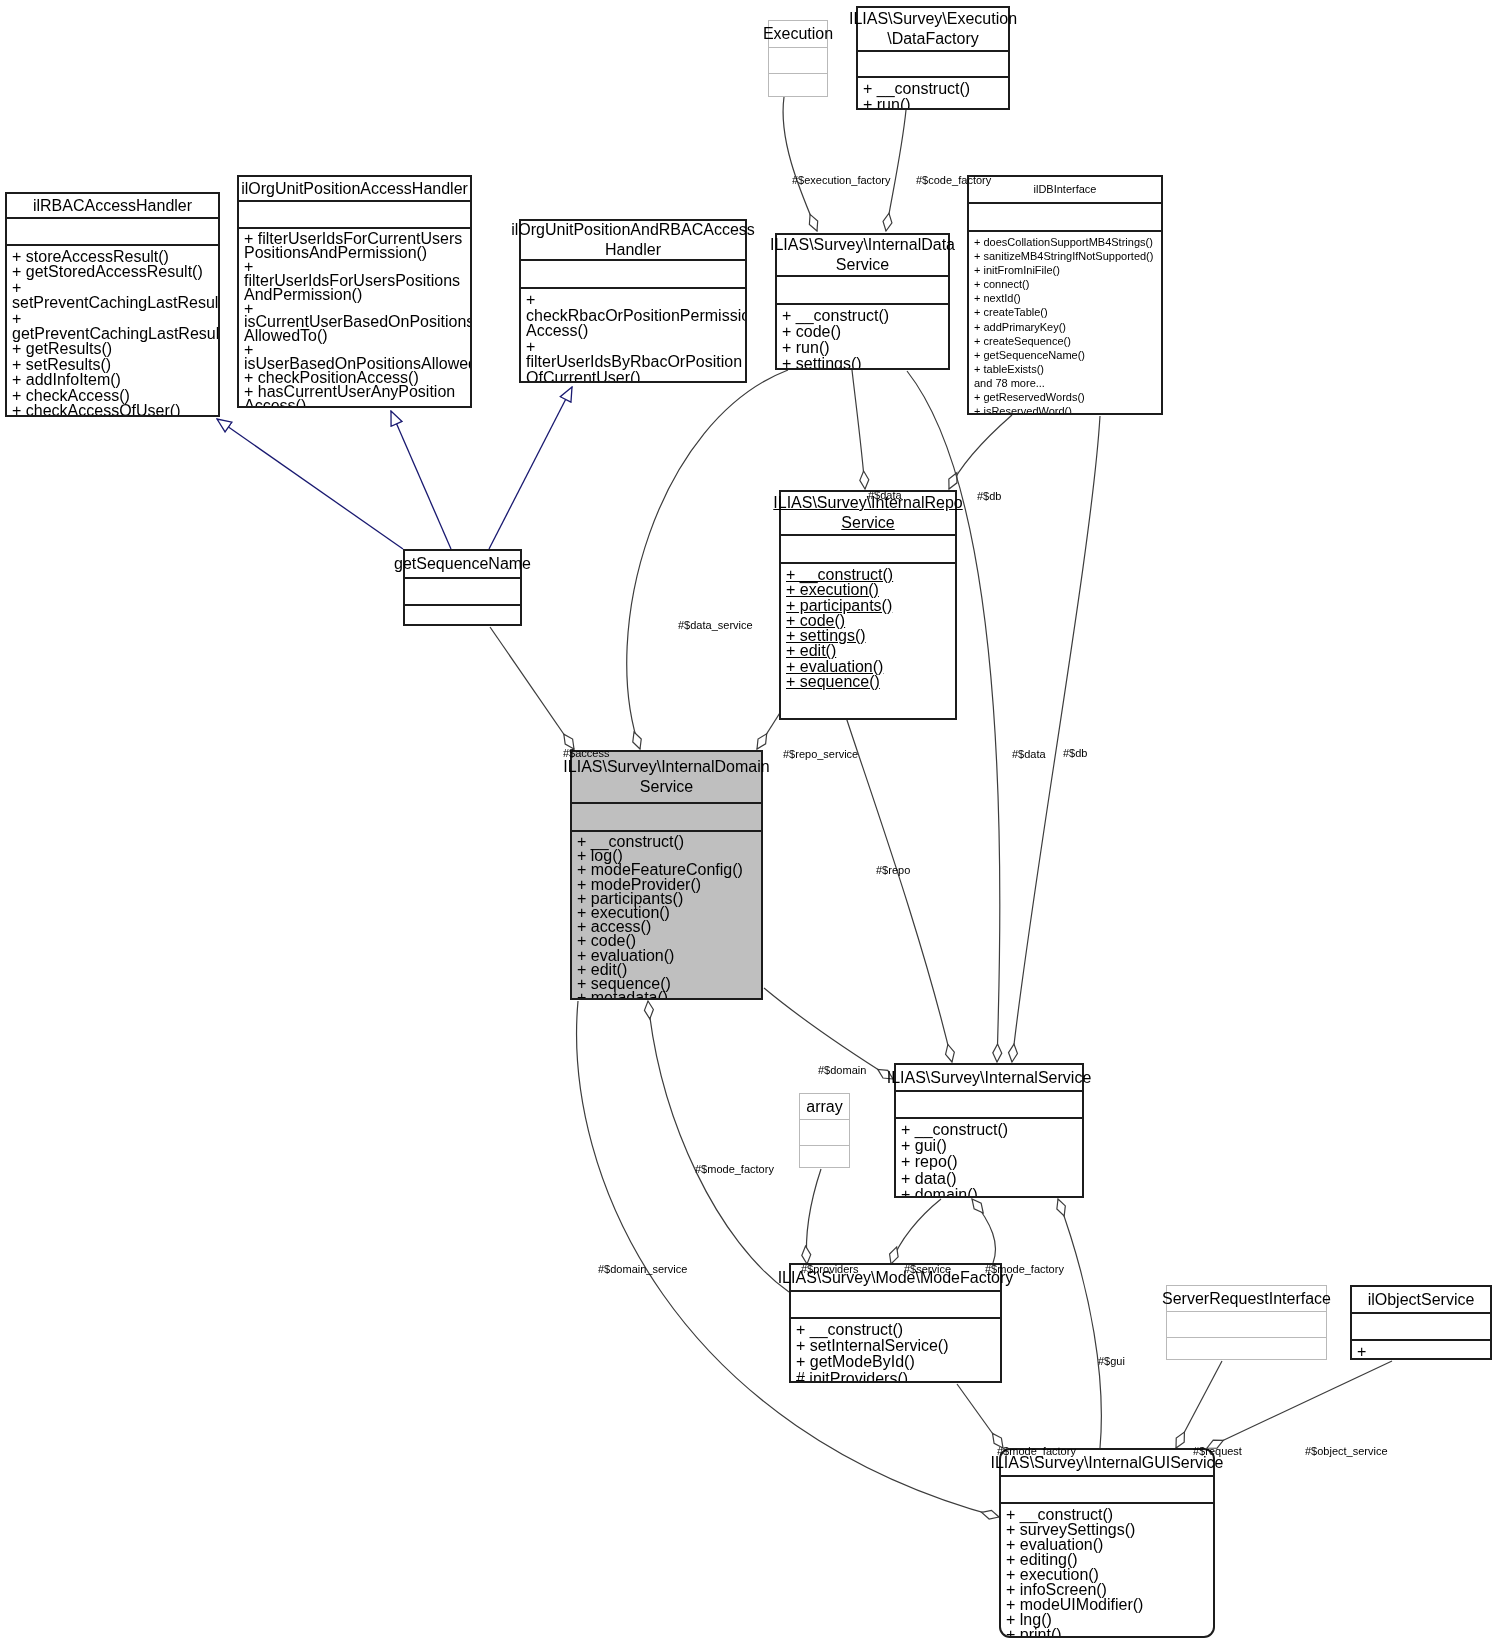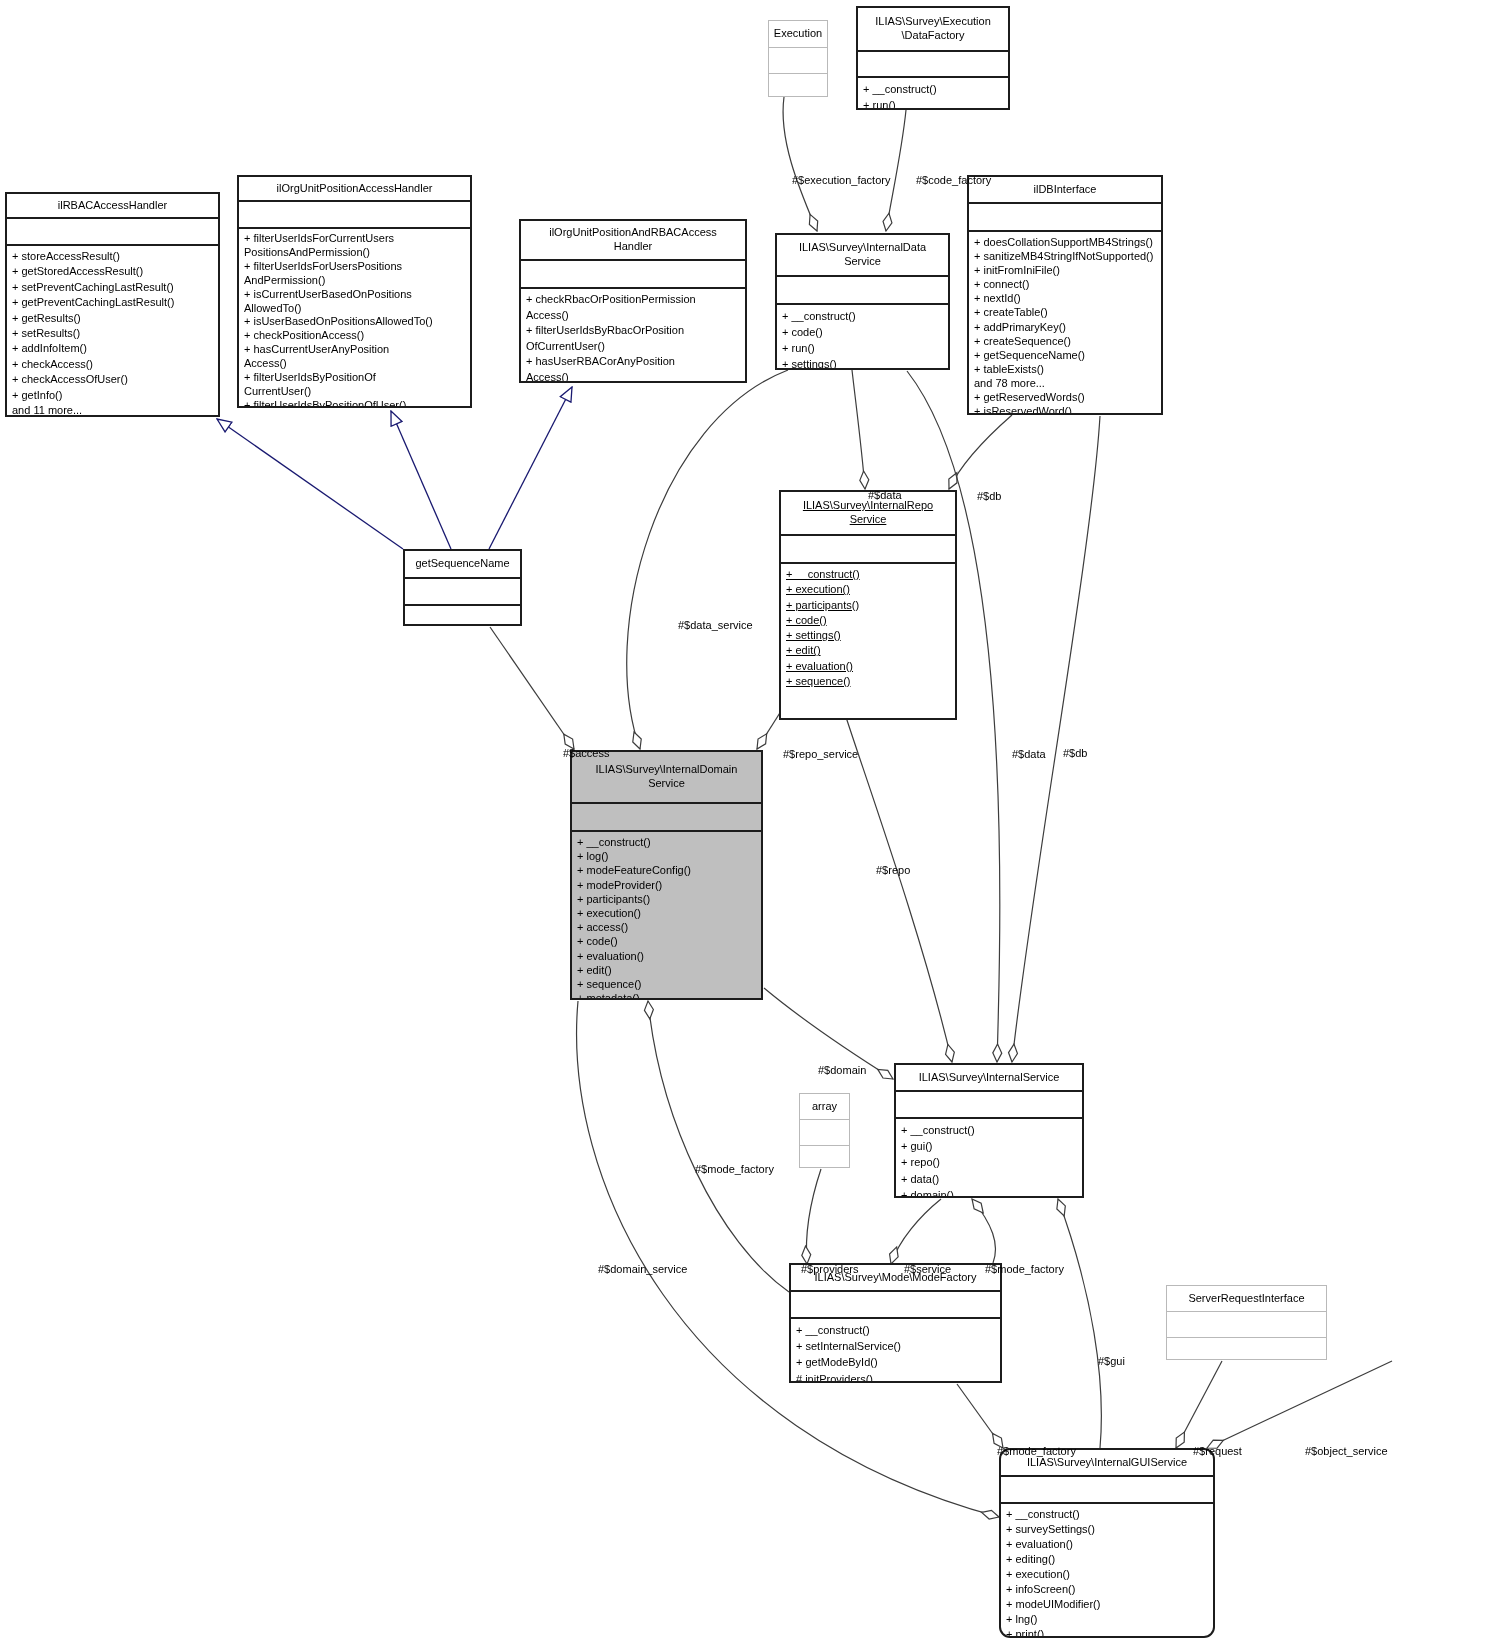--- a/index.html
+++ b/index.html
@@ -1,20 +1,20 @@
 <!DOCTYPE html>
 <html><head>
 <meta charset="utf-8">
 <style>
   html,body{margin:0;padding:0;background:#fff;}
   #stage{position:relative;width:1497px;height:1647px;background:#fff;
          font-family:"Liberation Sans",sans-serif;color:#000;overflow:hidden;}
   svg#edges{position:absolute;left:0;top:0;pointer-events:none;}
   .uml{position:absolute;background:#fff;border:2px solid #1c1c1c;display:flex;
-       flex-direction:column;font-size:11px;box-sizing:border-box;}
+       flex-direction:column;font-size:16px;box-sizing:border-box;}
   .uml .t{border-bottom:2px solid #1c1c1c;display:flex;align-items:center;justify-content:center;
           text-align:center;white-space:pre-line;flex:0 0 auto;line-height:1.25;padding:0 3px;}
   .uml .a{border-bottom:2px solid #1c1c1c;flex:0 0 auto;}
   .uml .m{flex:1 1 auto;padding:3px 3px 0 5px;white-space:pre-line;overflow:hidden;}
   .uml.gray{border:1.4px solid #b9b9b9;}
   .uml.gray .t,.uml.gray .a{border-bottom:1.4px solid #b9b9b9;}
   .uml.hl{background:#bfbfbf;}
   .elabel{position:absolute;font-size:11px;white-space:nowrap;line-height:13px;margin-top:40px;}
 </style>
 </head>
@@ -212,20 +212,25 @@
 + getModeById()
 # initProviders()</div>
   </div>
 
   <div class="uml gray" style="left:1166px;top:1285px;width:161px;height:75px;">
     <div class="t" style="height:25px;">ServerRequestInterface</div>
     <div class="a" style="height:25px;"></div>
     <div class="m"></div>
   </div>
 
+  <div class="uml" style="left:1350px;top:1285px;width:142px;height:75px;">
+    <div class="t" style="height:25px;">ilObjectService</div>
+    <div class="a" style="height:25px;"></div>
+    <div class="m" style="line-height:16px;">+ commonSettings()</div>
+  </div>
 
   <div class="uml" style="left:999px;top:1448px;width:216px;height:190px;border-radius:11px;">
     <div class="t" style="height:25px;">ILIAS\Survey\InternalGUIService</div>
     <div class="a" style="height:25px;"></div>
     <div class="m" style="line-height:15px;">+ __construct()
 + surveySettings()
 + evaluation()
 + editing()
 + execution()
 + infoScreen()

